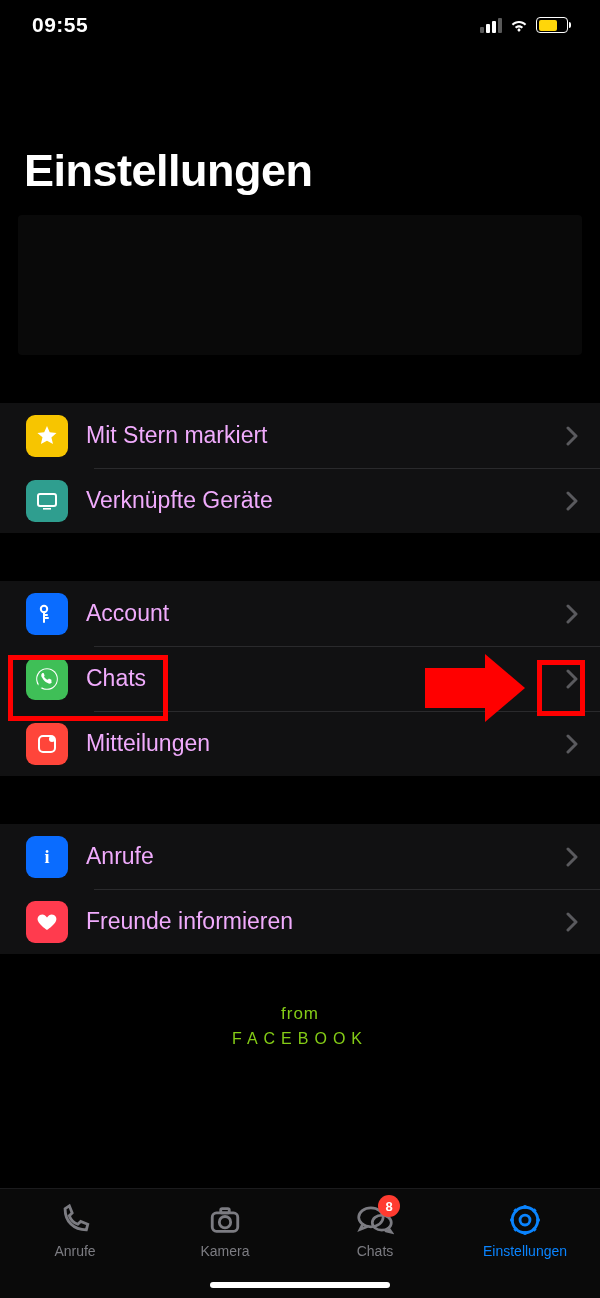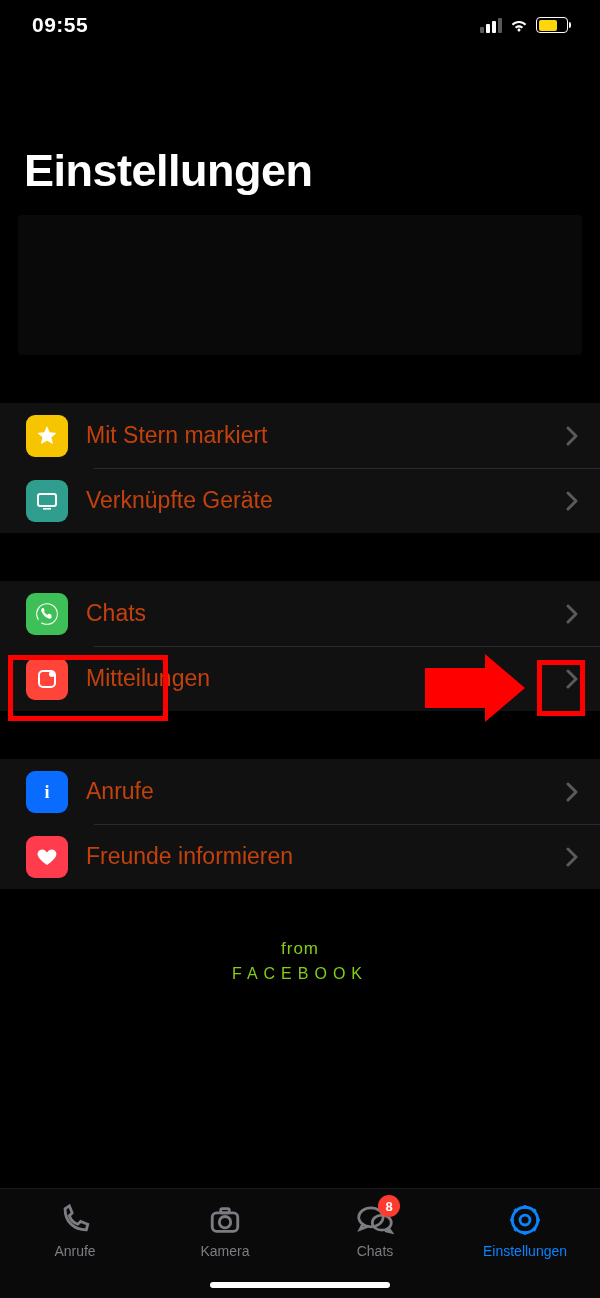--- a/index.html
+++ b/index.html
@@ -59,21 +59,21 @@
   .row + .row::before{
     content:""; position:absolute; left:94px; right:0; top:0;
     height:1px; background:#2a2a2c;
   }
   .icon-box {
     width:42px; height:42px; border-radius:9px;
     display:flex; align-items:center; justify-content:center;
     flex-shrink:0;
   }
   .icon-box svg { display:block; }
-  .row-label { font-size:23px; font-weight:400; flex:1; color:#c2410c; }
+  .row-label { font-size:23px; font-weight:400; flex:1; color:#f0abfc; }
   .chevron { color:#5a5a5e; flex-shrink:0; }
   .chevron svg{display:block}
 
   .hl-row { position:absolute; border:5px solid #f00; }
 
   .arrow-annot {
     position:absolute;
     display:flex; align-items:center;
   }
   .arrow-shaft{
@@ -168,20 +168,34 @@
     <div class="row-label">Verknüpfte Geräte</div>
     <div class="chevron">
       <svg width="12" height="20" viewBox="0 0 12 20">
           <path fill="none" stroke="currentColor" stroke-width="3" stroke-linecap="round" stroke-linejoin="round" d="M2 2l8 8-8 8"></path>
         </svg>
     </div>
   </div>
 </div>
 
 <div class="group">
+  <div class="row">
+    <div class="icon-box" style="background:#0a6cff">
+      <svg width="24" height="24" viewBox="0 0 24 24">
+          <circle cx="9" cy="7" r="3.2" fill="none" stroke="#fff" stroke-width="2"></circle>
+          <path d="M9 10v10m0-4h4m-4-3h3" stroke="#fff" stroke-width="2" fill="none" stroke-linecap="round"></path>
+        </svg>
+    </div>
+    <div class="row-label">Account</div>
+    <div class="chevron">
+      <svg width="12" height="20" viewBox="0 0 12 20">
+          <path fill="none" stroke="currentColor" stroke-width="3" stroke-linecap="round" stroke-linejoin="round" d="M2 2l8 8-8 8"></path>
+        </svg>
+    </div>
+  </div>
   <div class="row">
     <div class="icon-box" style="background:#3fbf57">
       <svg width="26" height="26" viewBox="0 0 24 24">
           <circle cx="12" cy="12" r="10" fill="#fff"></circle>
           <path fill="#3fbf57" d="M12 3a9 9 0 00-7.7 13.6L3 21l4.6-1.2A9 9 0 1012 3zm4.3 12.3c-.2.5-1.1 1-1.6 1-.4 0-.9.2-3-1-2.5-1.4-4-4.2-4.1-4.4-.1-.2-.9-1.3-.9-2.4 0-1.1.6-1.7.8-1.9.2-.2.4-.2.6-.2h.4c.1 0 .3 0 .5.4l.7 1.7c.1.1 0 .3 0 .4l-.3.5c-.1.1-.2.3-.1.5.1.2.6 1 1.3 1.6.9.8 1.6 1 1.9 1.1.2.1.4 0 .5-.1l.6-.7c.2-.2.3-.2.5-.1l1.6.8c.2.1.4.2.4.3 0 .1.1.6-.1 1.1z"></path>
         </svg>
     </div>
     <div class="row-label">Chats</div>
     <div class="chevron">
       <svg width="12" height="20" viewBox="0 0 12 20">

